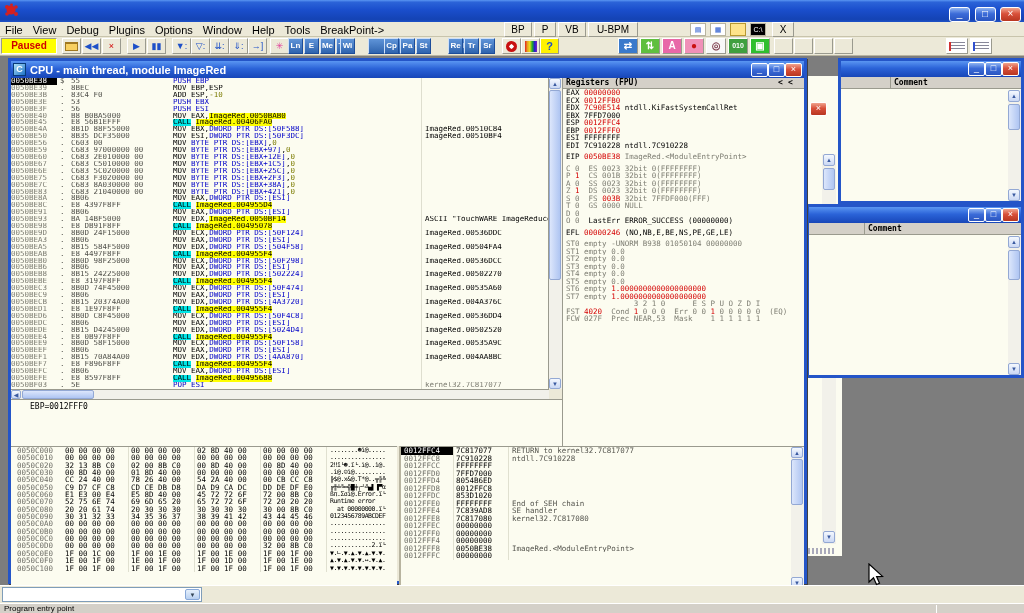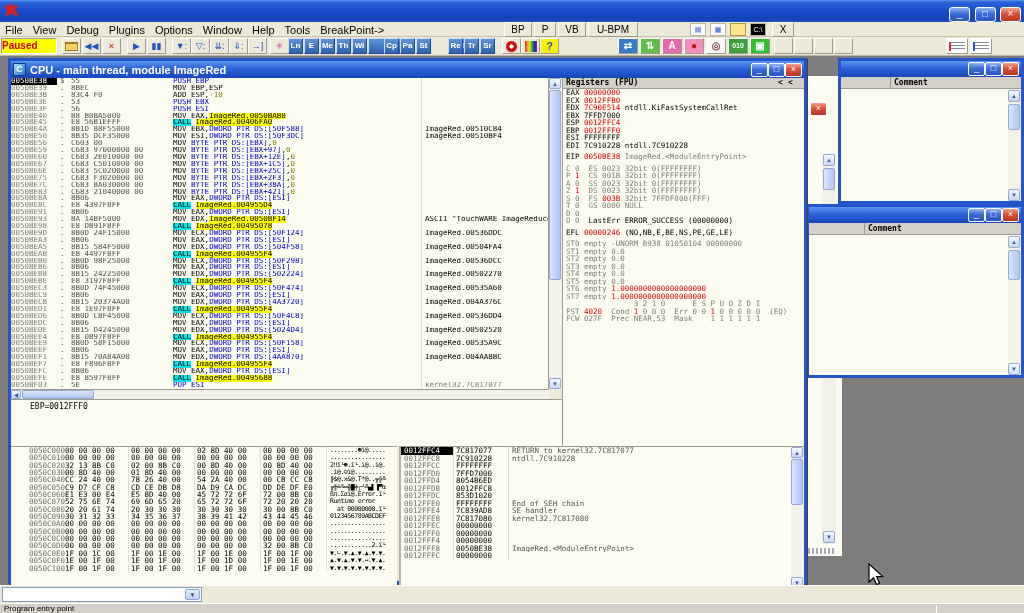--- a/index.html
+++ b/index.html
@@ -15,21 +15,21 @@
   .xp-btn-sm{width:17px;height:14px;border-radius:2px;border:1px solid #fff;color:#fff;font-size:9px;line-height:11px;text-align:center;display:inline-block;background:linear-gradient(180deg,#8FB4F2,#3B6BD8 45%,#2A55C0);}
   .xp-btn-sm.close{background:linear-gradient(180deg,#F0A48E,#D8503A 45%,#B83620);}
 
   #menubar{left:0;top:22px;width:1024px;height:15px;background:#ECE9D8;border-bottom:1px solid #C8C4AC;font-size:11px;color:#000;}
   #menu-items{display:flex;height:15px;align-items:center;}
   .menu-item{padding:0 5px;cursor:default;}
   .mb-btn{position:absolute;top:0;height:15px;border:1px solid;border-color:#fff #9a9a8e #9a9a8e #fff;background:#ECE9D8;font-size:10px;text-align:center;line-height:13px;}
   .mb-ico{position:absolute;top:1px;width:16px;height:13px;border:1px solid #B8B4A0;background:#fff;font-size:7px;line-height:11px;text-align:center;}
 
   #toolbar{left:0;top:37px;width:1024px;height:19px;background:#ECE9D8;border-bottom:1px solid #B8B4A0;}
-  #paused-box{left:1px;top:1px;width:56px;height:16px;background:#FFFF00;border:1px solid;border-color:#9a9a8e #fff #fff #9a9a8e;color:#D00000;font-size:10px;font-weight:bold;text-align:left;line-height:14px;}
+  #paused-box{left:1px;top:1px;width:56px;height:16px;background:#FFFF00;border:1px solid;border-color:#9a9a8e #fff #fff #9a9a8e;color:#D00000;font-size:10px;font-weight:bold;text-align:center;line-height:14px;}
   .tb-btn{position:absolute;top:1px;width:19px;height:16px;border:1px solid;border-color:#fff #9a9a8e #9a9a8e #fff;background:#ECE9D8;text-align:center;font-size:9px;line-height:14px;overflow:hidden;}
   .tb-letter{position:absolute;top:1px;width:15px;height:16px;border:1px solid;border-color:#cfe0f8 #1d4d9a #1d4d9a #cfe0f8;background:linear-gradient(180deg,#5F94D8,#2F64AE);color:#fff;font-size:8px;font-weight:bold;text-align:center;line-height:14px;}
   .tb-plug{position:absolute;top:1px;width:20px;height:16px;border:1px solid;border-color:#fff #9a9a8e #9a9a8e #fff;text-align:center;font-size:10px;font-weight:bold;line-height:14px;overflow:hidden;}
   .c-blue{color:#1E50C8;} .c-red{color:#D00000;} .c-pink{color:#E0409A;}
 
   
   #mdi{left:0;top:56px;width:1024px;height:529px;background:#7D7D7D;overflow:hidden;}
 
   
   #cpu-window{left:8px;top:2px;width:799px;height:526px;border:3px solid #2455C8;background:#ECE9D8;box-shadow:1px 1px 0 #404040;}
@@ -67,21 +67,21 @@
   #reg-hdr{height:11px;padding-left:3px;display:flex;}
   .reg-arrow{width:10px;color:#000;font-weight:bold;}
   .rline{height:7.5px;line-height:7.4px;font-size:7.5px;font-family:"DejaVu Sans Mono",monospace;white-space:pre;padding-left:3px;overflow:hidden;color:#000;}
   .rspace{height:4px;}
 
   
   #dump{left:0;top:385px;width:386px;height:141px;border-top:1px solid #9a9a8e;}
   #dump-hdr{display:flex;height:11px;}
   .dump-h1{width:52px;padding-left:2px;} .dump-h2{width:266px;border-left:1px solid #b8b4a0;padding-left:2px;} .dump-h3{flex:1;border-left:1px solid #b8b4a0;padding-left:2px;}
   .hrow{display:flex;height:7.35px;line-height:7.3px;font-size:7.5px;font-family:"DejaVu Sans Mono",monospace;white-space:pre;overflow:hidden;}
-  .h-addr{width:52px;color:#6e6e66;flex:none;padding-left:18px;}
+  .h-addr{width:52px;color:#6e6e66;flex:none;padding-left:6px;}
   .h-grp{width:66px;flex:none;color:#000;border-right:1px solid #e0e0d0;padding-left:2px;}
   .h-ascii{flex:1;color:#000;padding-left:3px;font-size:6.5px;letter-spacing:-0.45px;overflow:hidden;}
 
   
   #stack{left:388px;top:385px;width:405px;height:141px;border-top:1px solid #9a9a8e;border-left:2px solid #b8b4a0;}
   .srow{display:flex;height:7.5px;line-height:7.4px;font-size:7.5px;font-family:"DejaVu Sans Mono",monospace;white-space:pre;overflow:hidden;}
   .s-addr{width:52px;color:#6e6e66;flex:none;padding-left:3px;}
   .s-addr.sel{background:#000;color:#fff;}
   .s-val{width:56px;flex:none;color:#000;border-left:1px solid #e0e0d0;border-right:1px solid #e0e0d0;padding-left:2px;}
   .s-cmt{flex:1;color:#55554e;padding-left:3px;}
@@ -171,21 +171,21 @@
     <div class="tb-btn c-blue" style="left: 172px;">▼:</div>
     <div class="tb-btn c-blue" style="left: 191px;">▽:</div>
     <div class="tb-btn c-blue" style="left: 210px;">⇊:</div>
     <div class="tb-btn c-blue" style="left: 229px;">⇓:</div>
     <div class="tb-btn c-blue" style="left: 248px;">→]</div>
     <div class="tb-btn c-pink" style="left: 270px;">✳</div>
     <div class="tb-letter" style="left: 288px;">Ln</div>
     <div class="tb-letter" style="left: 304px;">E</div>
     <div class="tb-letter" style="left: 320px;">Me</div>
     <div class="tb-letter" style="left: 336px;">Th</div>
-    <div class="tb-letter" style="left: 352px;">Wi</div>
+    <div class="tb-letter" style="left: 340px;">Wi</div>
     <div class="tb-letter" style="left: 368px; padding-left: 44px;">Ha</div>
     <div class="tb-letter" style="left: 384px;">Cp</div>
     <div class="tb-letter" style="left: 400px;">Pa</div>
     <div class="tb-letter" style="left: 416px;">St</div>
     <div class="tb-letter" style="left: 448px; margin-left: 12px;">Br</div>
     <div class="tb-letter" style="left: 448px;">Re</div>
     <div class="tb-letter" style="left: 464px;">Tr</div>
     <div class="tb-letter" style="left: 480px;">Sr</div>
     <div class="tb-plug" style="left: 618px; background: rgb(58, 122, 203); color: rgb(255, 255, 255);">⇄</div>
     <div class="tb-plug" style="left: 640px; background: rgb(95, 191, 63); color: rgb(255, 255, 255);">⇅</div>

